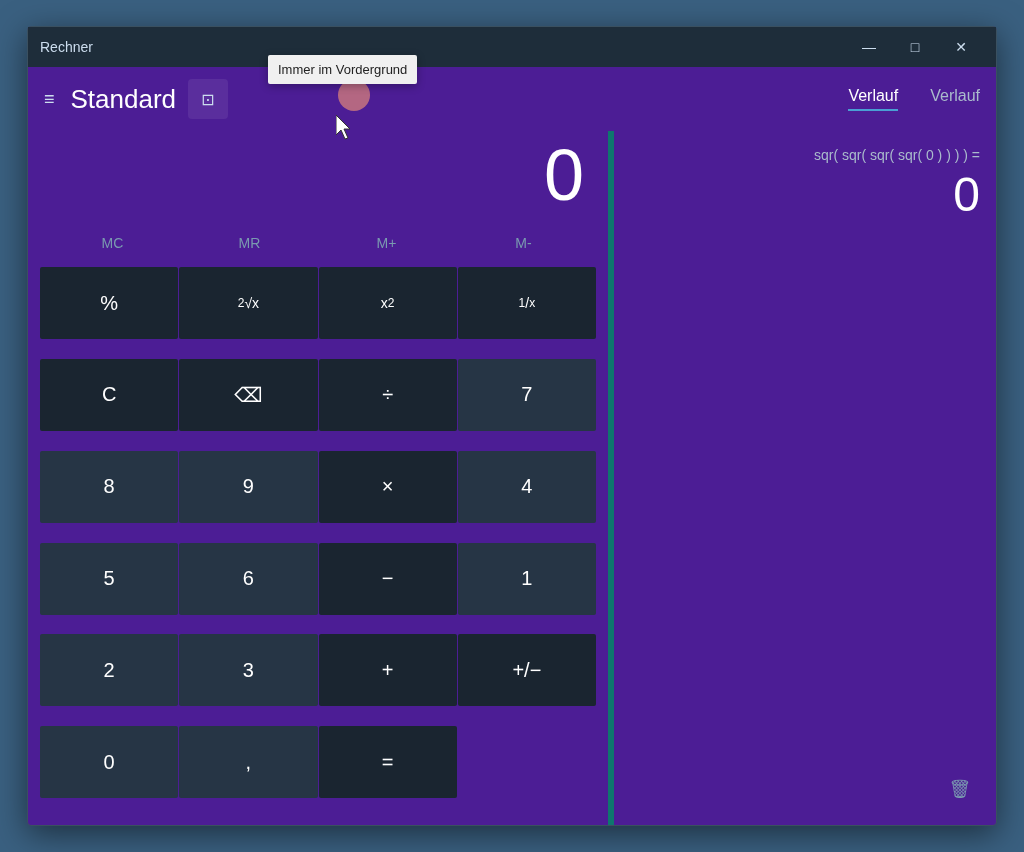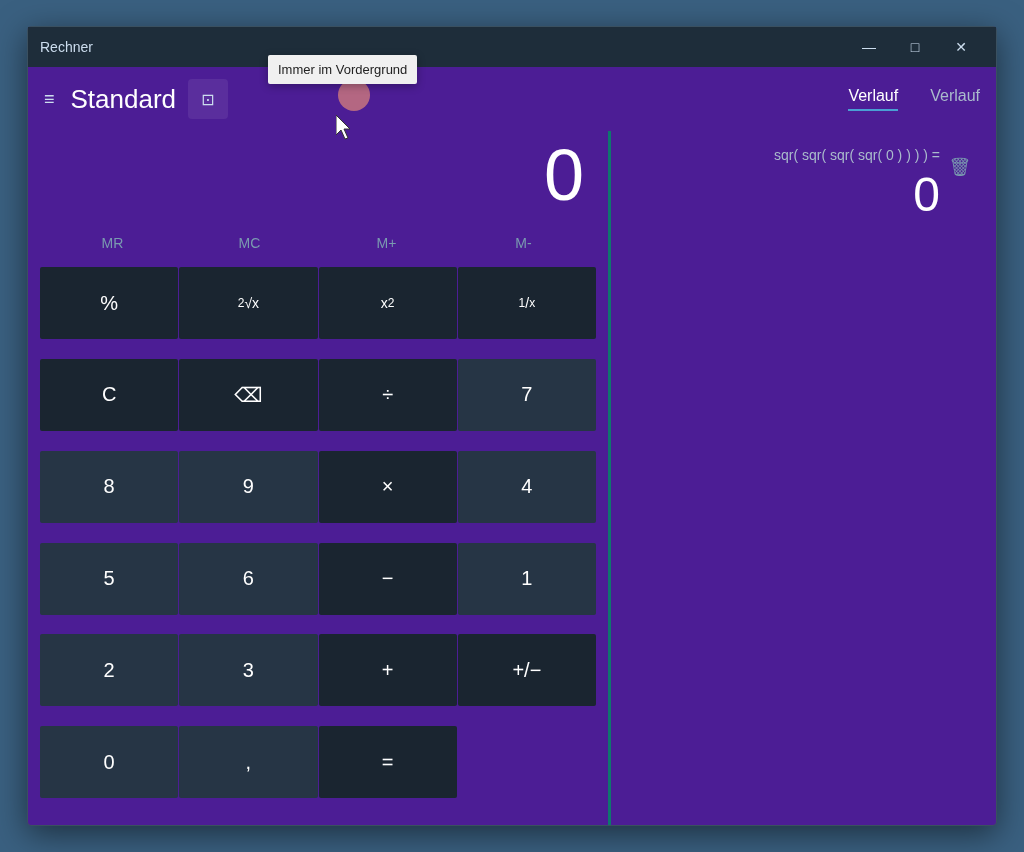--- a/index.html
+++ b/index.html
@@ -214,23 +214,23 @@
     .calc-btn.dark { background: #1a2530; }
     .calc-btn.operator { background: #1a2530; }
     .calc-btn.small-text { font-size: 14px; }
     sup { font-size: 12px; }
     sub { font-size: 12px; }
 
     
     .history-panel {
       flex: 1;
       display: flex;
-      flex-direction: row;
+      flex-direction: column;
       padding: 8px 16px;
-      border-left: 3px solid #0f766e;
+      border-left: 6px solid #0f766e;
     }
     .history-content {
       flex: 1;
       display: flex;
       flex-direction: column;
       align-items: flex-end;
       justify-content: flex-start;
       padding-top: 8px;
     }
     .history-expression {
@@ -312,22 +312,22 @@
 
   <div class="main-content">
 
     <div class="calc-area">
 
       <div class="display">
         <span class="display-value">0</span>
       </div>
 
       <div class="memory-row">
+        <button class="mem-btn">MC</button>
         <button class="mem-btn">MR</button>
-        <button class="mem-btn">MC</button>
         <button class="mem-btn">M+</button>
         <button class="mem-btn">M-</button>
       </div>
 
       <div class="btn-grid">
 
         <button class="calc-btn dark">%</button>
         <button class="calc-btn dark small-text"><sup>2</sup>√x</button>
         <button class="calc-btn dark small-text">x<sup>2</sup></button>
         <button class="calc-btn dark small-text"><sup>1</sup>/<sub>x</sub></button>

